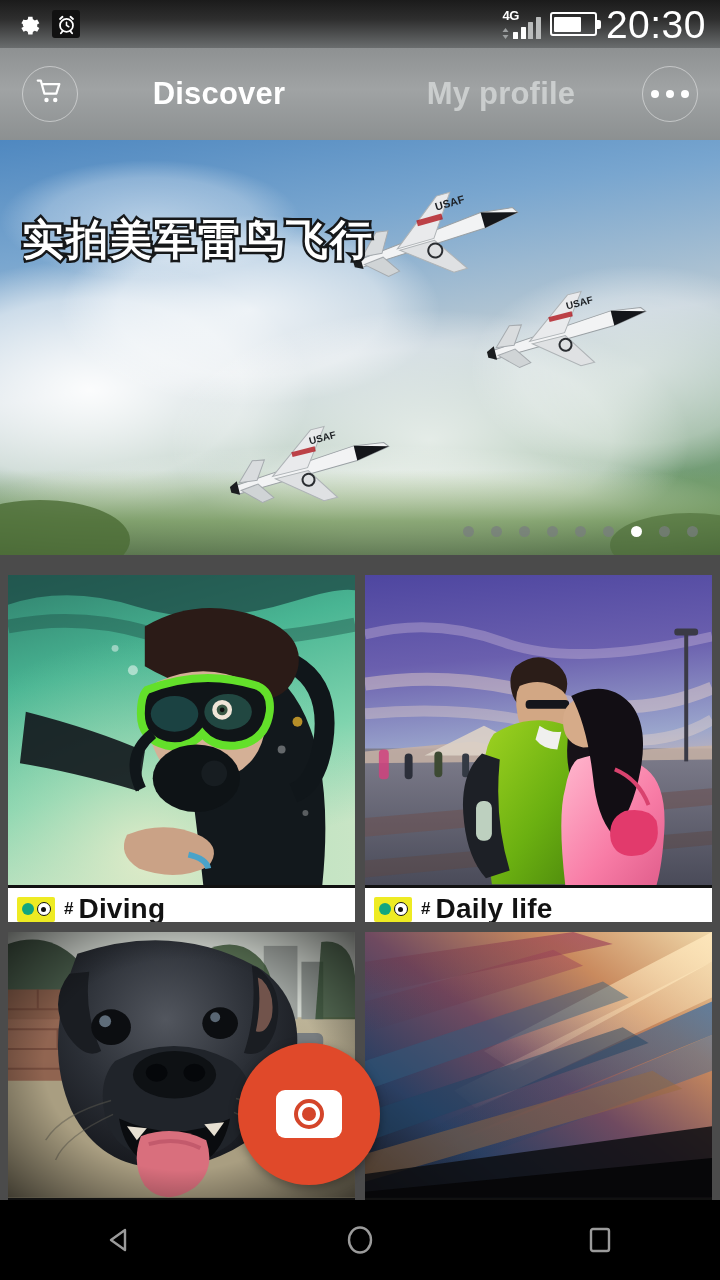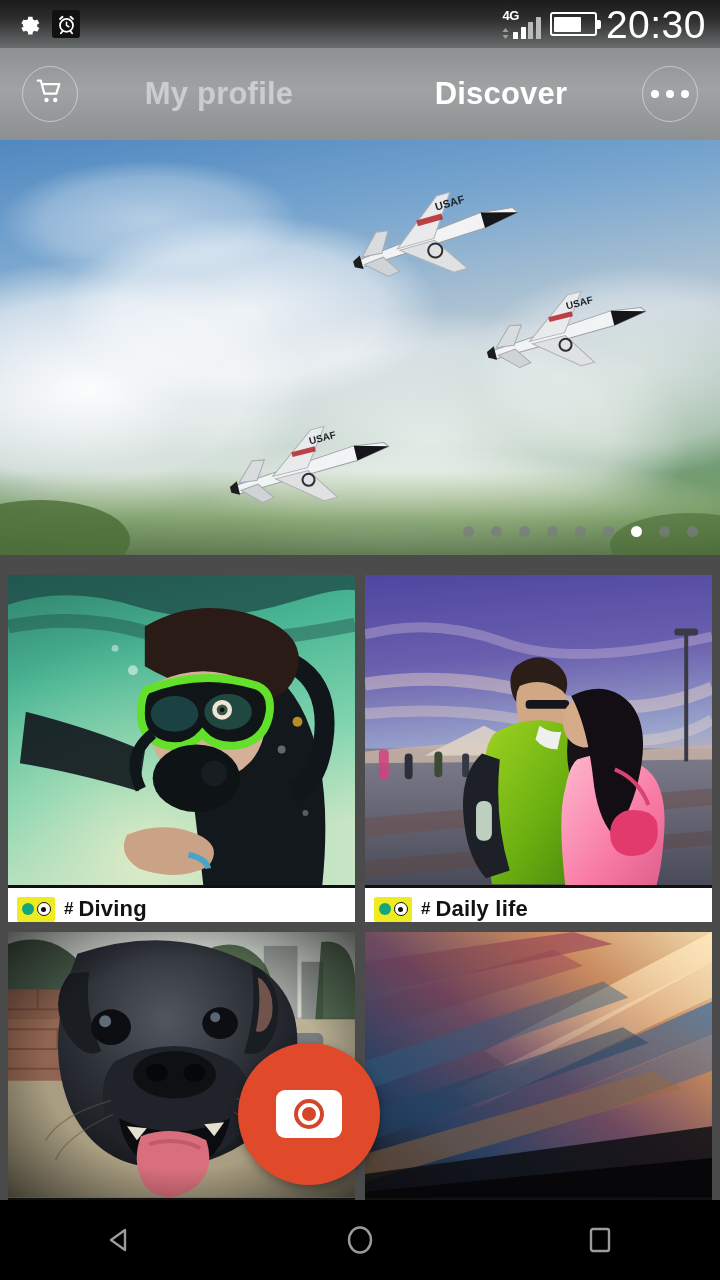--- a/index.html
+++ b/index.html
@@ -106,21 +106,21 @@
     height:42px; background:#fff; display:flex; align-items:center; padding:0 9px; gap:9px;
   }
   .badge {
     width:38px; height:25px; background:#eeeb23; border-radius:2px;
     display:flex; align-items:center; justify-content:center; gap:3px; flex:0 0 auto;
   }
   .badge .d1 { width:12px; height:12px; border-radius:50%; background:#12a67f; }
   .badge .d2 { width:14px; height:14px; border-radius:50%; background:#fff;
                border:1.5px solid #111; display:flex; align-items:center; justify-content:center;}
   .badge .d2::after{content:"";width:5px;height:5px;border-radius:50%;background:#111;}
-  .card-label .tag { font-size:22px; font-weight:bold; color:#121212; letter-spacing:0.2px;}
+  .card-label .tag { font-size:28px; font-weight:bold; color:#121212; letter-spacing:0.2px;}
   .card-label .hash { font-size:17px; font-weight:bold; color:#121212; margin-right:-4px;}
 
   
   .art { position:absolute; inset:0; }
 
   
   .fab {
     position:absolute; left:50%; top:1114px; transform:translate(-50%,-50%);
     width:142px; height:142px; border-radius:50%; background:#e0492a;
     display:flex; align-items:center; justify-content:center; z-index:25;
@@ -192,22 +192,22 @@
       <span>
         <svg width="30" height="28" viewBox="0 0 24 24">
           <path d="M1.5 2.2h2.6l3.1 11.2h10.2l2.6-8.2H6.3" fill="none" stroke="#fff" stroke-width="1.9" stroke-linejoin="round" stroke-linecap="round"></path>
           <circle cx="9" cy="18.8" r="1.9" fill="#fff"></circle>
           <circle cx="16.5" cy="18.8" r="1.9" fill="#fff"></circle>
         </svg>
       </span>
     </div>
 
     <div class="tabs">
+      <div class="tab active">Discover</div>
       <div class="tab inactive">My profile</div>
-      <div class="tab active">Discover</div>
     </div>
 
     <div class="circle-btn more-btn">
       <span class="dots3">
         <span></span>
           <span></span>
           <span></span>
       </span>
     </div>
   </div>
@@ -305,20 +305,21 @@
           <path d="M22 58 L40 75 L52 73 L40 56 Z" fill="#d0d4d6" stroke="#a6abaf" stroke-width="1"></path>
           <path d="M12 52 L20 48 L20 62 L12 58 Z" fill="#1b1d1f"></path>
           <path d="M142 42 L176 51 L142 57 Z" fill="#14161a"></path>
           <rect x="80" y="33" width="24" height="5" fill="#b0161e" opacity="0.8"></rect>
           <text x="100" y="30" font-size="10" font-family="sans-serif" fill="#1d2024" font-weight="bold">USAF</text>
           <circle cx="90" cy="64" r="6" fill="none" stroke="#2a2d31" stroke-width="2"></circle>
         </g>
       </svg>
     </span>
 
+    <div class="banner-title">实拍美军雷鸟飞行</div>
 
     <div class="dots-row">
       <i></i>
       <i></i>
       <i></i>
       <i></i>
       <i></i>
       <i></i>
       <i class="on"></i>
       <i></i>

